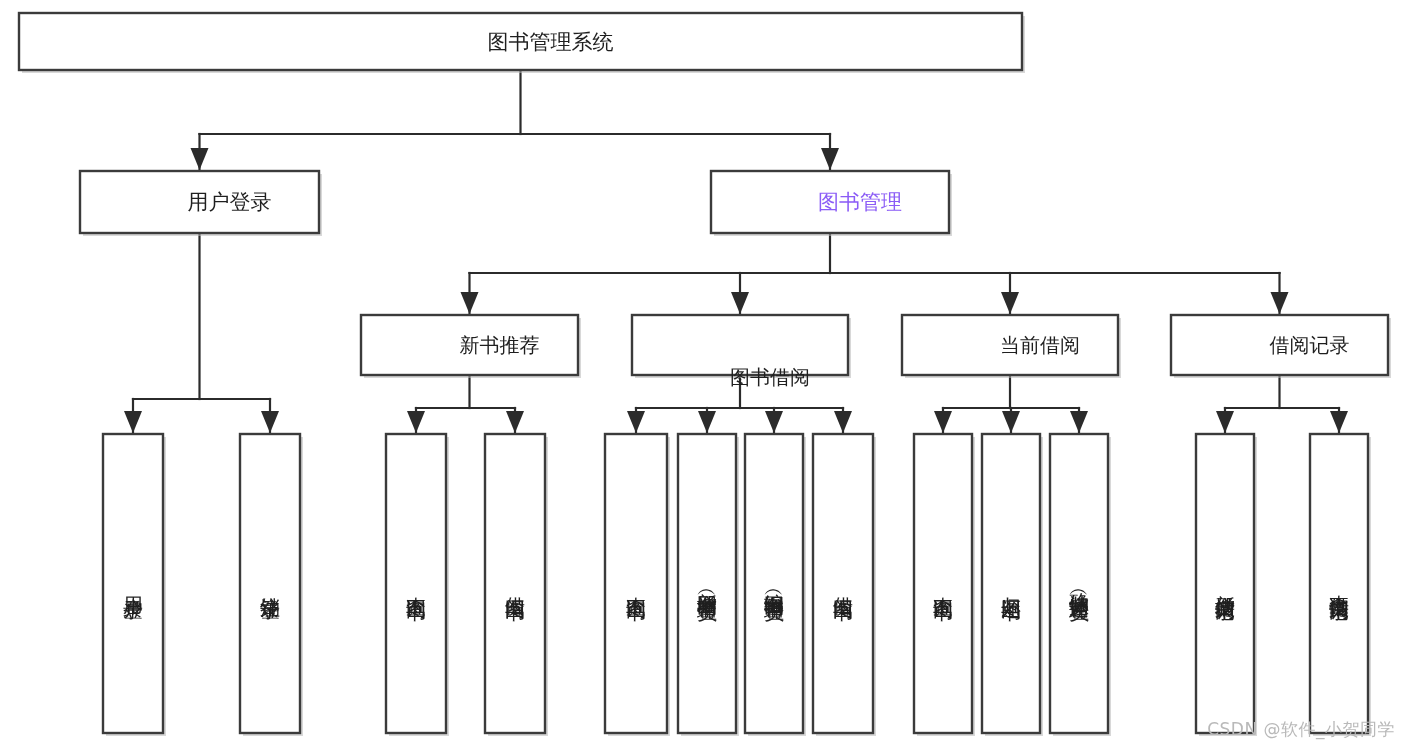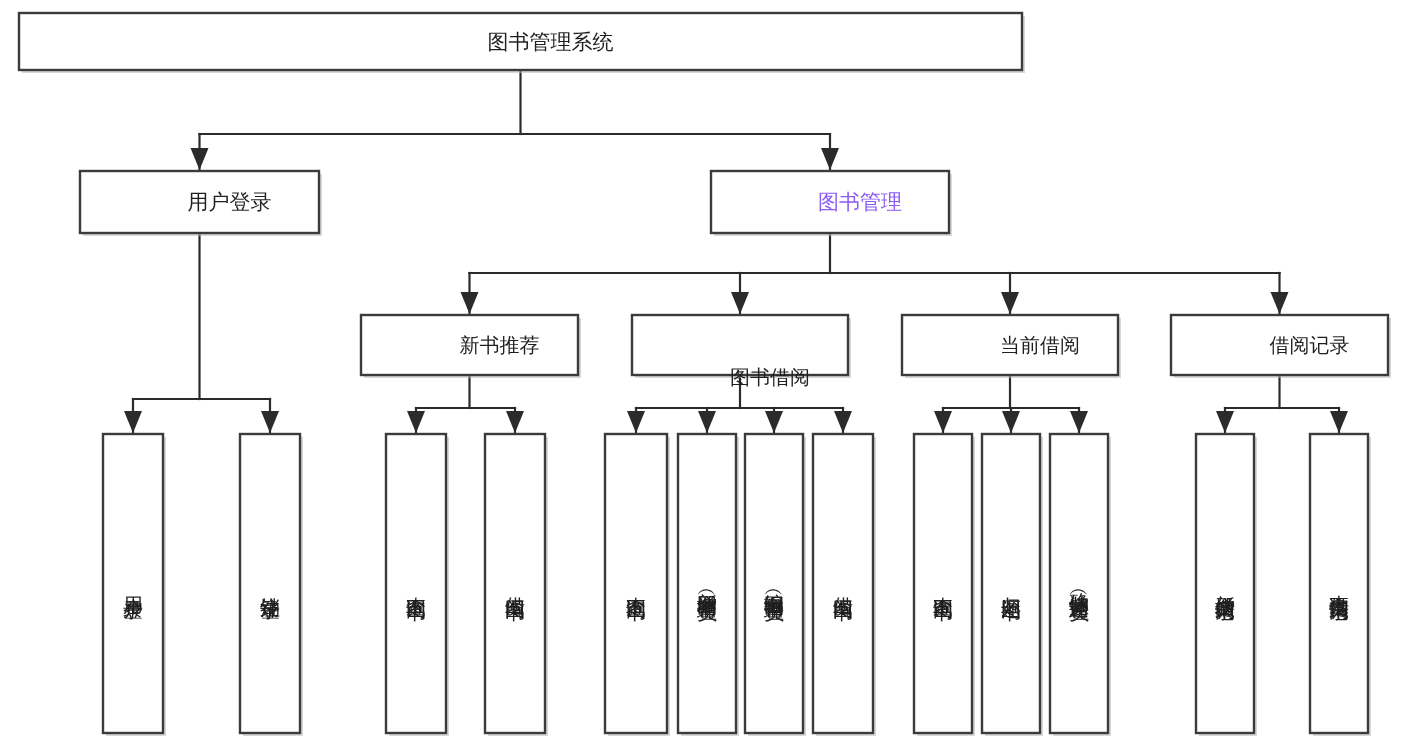--- a/index.html
+++ b/index.html
@@ -154,13 +154,14 @@
       <div class="vtext-wrap" style="left: 678px; top: 434px; width: 58px; height: 299px; font-size: 20px; color: rgb(31, 31, 31);">新增图书（管理员）</div>
       <div class="vtext-wrap" style="left: 745px; top: 434px; width: 58px; height: 299px; font-size: 20px; color: rgb(31, 31, 31);">编辑图书（管理员）</div>
       <div class="vtext-wrap" style="left: 813px; top: 434px; width: 60px; height: 299px; font-size: 20px; color: rgb(31, 31, 31);">借阅图书</div>
       <div class="vtext-wrap" style="left: 914px; top: 434px; width: 58px; height: 299px; font-size: 20px; color: rgb(31, 31, 31);">查询图书</div>
       <div class="vtext-wrap" style="left: 982px; top: 434px; width: 58px; height: 299px; font-size: 20px; color: rgb(31, 31, 31);">归还图书</div>
       <div class="vtext-wrap" style="left: 1050px; top: 434px; width: 58px; height: 299px; font-size: 20px; color: rgb(31, 31, 31);">确认归还（管理员）</div>
       <div class="vtext-wrap" style="left: 1196px; top: 434px; width: 58px; height: 299px; font-size: 20px; color: rgb(31, 31, 31);">新增借阅记录</div>
       <div class="vtext-wrap" style="left: 1310px; top: 434px; width: 58px; height: 299px; font-size: 20px; color: rgb(31, 31, 31);">查询借阅记录</div>
     </div>
 
+  <div class="watermark">CSDN @软件_小贺同学</div>
 </div>
 
 </body></html>

